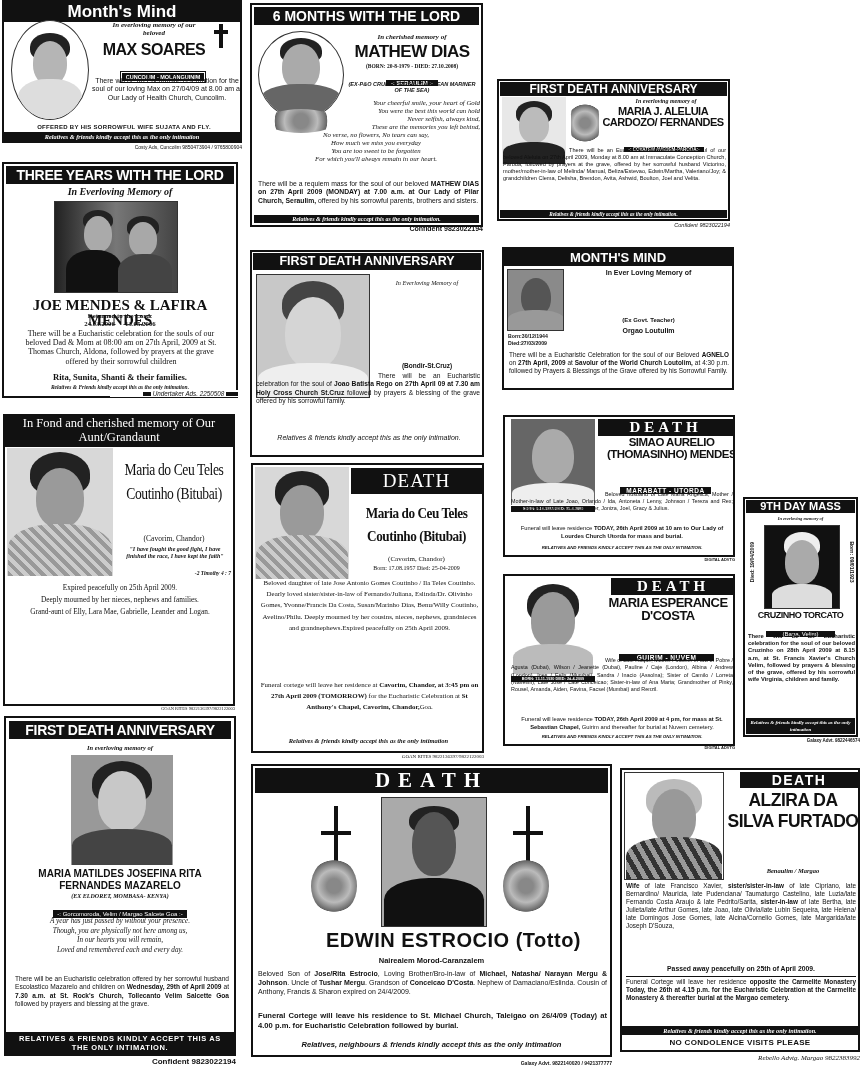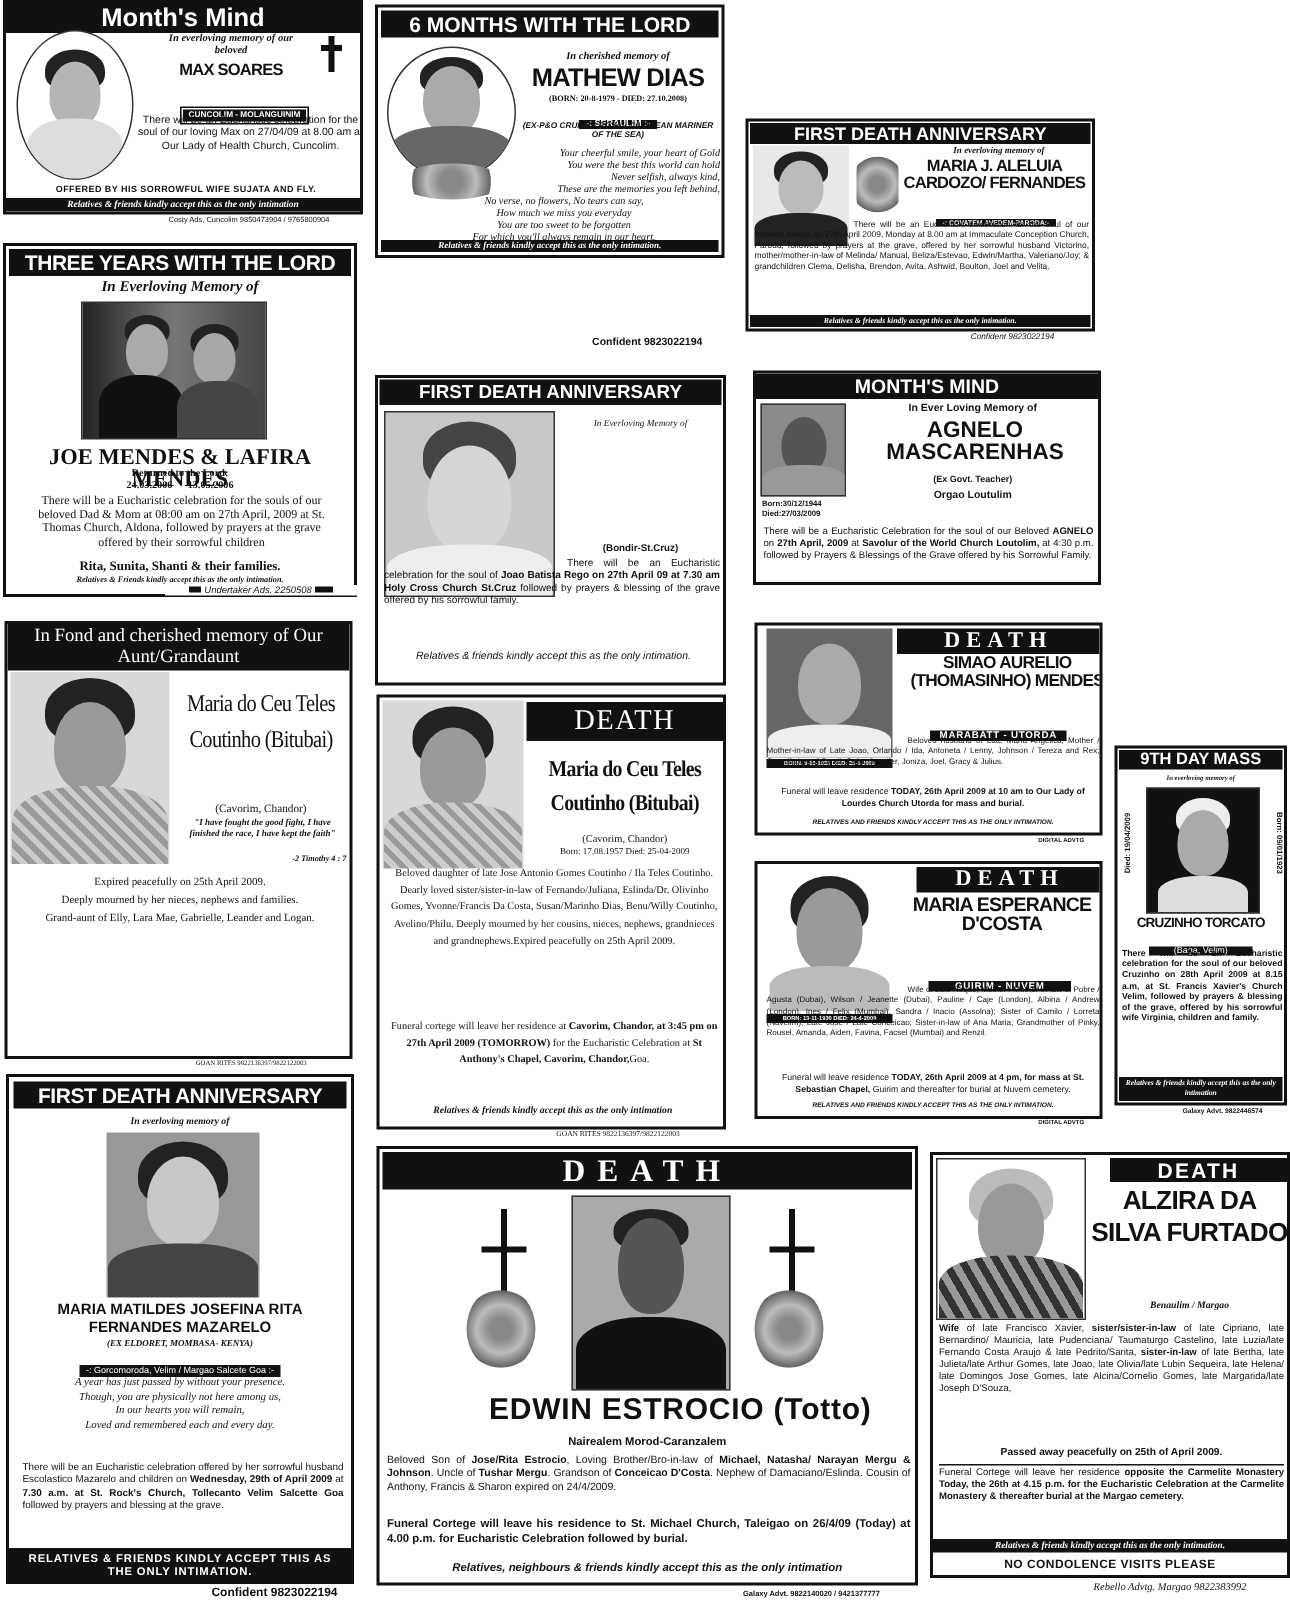--- a/index.html
+++ b/index.html
@@ -11,51 +11,51 @@
   .ital { font-style: italic; font-family: "Liberation Serif", serif; }
   .photo { position: absolute; background: linear-gradient(180deg,#bdbdbd 0%,#7a7a7a 55%,#9a9a9a 100%); border: 1px solid #333; overflow: hidden; }
   .photo .head { position: absolute; left: 50%; transform: translateX(-50%); border-radius: 50% 50% 45% 45%; background: #d9d9d9; }
   .photo .hair { position: absolute; left: 50%; transform: translateX(-50%); border-radius: 50% 50% 40% 40%; background: #222; }
   .photo .body { position: absolute; left: 50%; transform: translateX(-50%); bottom: 0; border-radius: 45% 45% 0 0; background: #3a3a3a; }
   .oval { border-radius: 50%; }
   .name { font-weight: bold; text-align: center; line-height: 1.02; font-family: "Liberation Sans", sans-serif; letter-spacing: -0.5px; }
   .blk { background: #111; color: #fff; font-weight: bold; text-align: center; display: inline-block; }
   .txt { font-size: 7.2px; line-height: 1.22; text-align: justify; }
   .ctr { text-align: center; }
-  .credit { position: absolute; font-size: 6px; text-align: center; white-space: nowrap; }
+  .credit { position: absolute; font-size: 6px; text-align: right; white-space: nowrap; }
   .foot { background: #111; color: #fff; font-weight: bold; text-align: center; font-style: italic; font-family: "Liberation Serif", serif; }
   .cross { position: absolute; }
   .cross::before { content: ""; position: absolute; left: 50%; top: 0; width: 4px; height: 100%; background: #111; transform: translateX(-50%); }
   .cross::after { content: ""; position: absolute; left: 0; top: 25%; width: 100%; height: 4px; background: #111; }
   .flower { position: absolute; border-radius: 50%; background: radial-gradient(circle,#888 20%,#bbb 45%,#666 70%,transparent 72%); }
   b { font-weight: bold; }
 </style>
 </head>
 <body>
 
 <div class="ad" style="left:2px;top:0;width:240px;height:143px;">
   <div class="hdr" style="font-size:17px;padding:1px 0 2px;">Month's Mind</div>
   <div class="photo oval" style="left:7px;top:18px;width:78px;height:100px;background:#fff;border:1px solid #333;">
     <div class="hair" style="top:12px;width:40px;height:28px;"></div>
     <div class="head" style="top:20px;width:34px;height:44px;background:#b5b5b5;"></div>
     <div class="body" style="width:64px;height:40px;background:#ddd;"></div>
   </div>
   <div class="ital ctr" style="position:absolute;left:100px;top:19px;width:100px;font-size:7px;font-weight:bold;">In everloving memory of our beloved</div>
   <div class="cross" style="left:210px;top:22px;width:14px;height:24px;"></div>
-  <div class="name" style="position:absolute;left:90px;top:40px;width:120px;font-size:11px;">MAX SOARES</div>
+  <div class="name" style="position:absolute;left:90px;top:40px;width:120px;font-size:16px;">MAX SOARES</div>
   <div style="position:absolute;left:104px;top:63px;width:110px;text-align:center;">
     <span class="blk" style="font-size:5.5px;padding:1px 4px;border:1px solid #fff;outline:1px solid #111;">CUNCOLIM - MOLANGUINIM</span>
   </div>
   <div class="ctr" style="position:absolute;left:88px;top:75px;width:150px;font-size:7px;line-height:1.2;">There will be an Eucharistic celebration for the soul of our loving Max on 27/04/09 at 8.00 am at Our Lady of Health Church, Cuncolim.</div>
   <div class="ctr" style="position:absolute;left:4px;top:122px;width:232px;font-size:6px;font-weight:bold;letter-spacing:0.3px;">OFFERED BY HIS SORROWFUL WIFE SUJATA AND FLY.</div>
   <div class="foot" style="position:absolute;left:0;bottom:0;width:100%;font-size:6.3px;padding:1px 0;">Relatives &amp; friends kindly accept this as the only intimation</div>
 </div>
 <div class="credit" style="left:90px;top:144px;width:152px;font-size:5px;">Costy Ads, Cuncolim 9850473904 / 9765800904</div>
 
-<div class="ad" style="left:250px;top:3px;width:233px;height:169px;">
+<div class="ad" style="left:250px;top:3px;width:233px;height:224px;">
   <div class="hdr" style="font-size:14px;padding:2px 0;margin:2px;">6 MONTHS WITH THE LORD</div>
   <div class="photo oval" style="left:6px;top:26px;width:86px;height:88px;background:#fff;">
     <div class="hair" style="top:6px;width:42px;height:26px;"></div>
     <div class="head" style="top:12px;width:38px;height:46px;background:#aaa;"></div>
     <div class="body" style="width:82px;height:34px;background:#666;"></div>
   </div>
   <div class="flower" style="left:14px;top:104px;width:70px;height:24px;"></div>
   <div class="ital ctr" style="position:absolute;left:95px;top:28px;width:130px;font-size:7px;font-weight:bold;">In cherished memory of</div>
   <div class="name" style="position:absolute;left:92px;top:38px;width:136px;font-size:17px;">MATHEW DIAS</div>
   <div class="serif ctr" style="position:absolute;left:95px;top:58px;width:130px;font-size:5.5px;font-weight:bold;">(BORN: 20-8-1979 - DIED: 27.10.2008)</div>
@@ -139,21 +139,20 @@
 
 <div class="ad" style="left:502px;top:247px;width:232px;height:143px;">
   <div class="hdr" style="font-size:13px;padding:2px 0;">MONTH'S MIND</div>
   <div class="photo" style="left:3px;top:20px;width:57px;height:62px;background:#8a8a8a;">
     <div class="head" style="top:8px;width:30px;height:38px;background:#555;"></div>
     <div class="body" style="width:56px;height:20px;background:#999;"></div>
   </div>
   <div style="position:absolute;left:4px;top:84px;font-size:5.2px;font-weight:bold;">Born:30/12/1944</div>
   <div style="position:absolute;left:4px;top:91px;font-size:5.2px;font-weight:bold;">Died:27/03/2009</div>
   <div class="ctr" style="position:absolute;left:62px;top:20px;width:165px;font-size:7px;font-weight:bold;">In Ever Loving Memory of</div>
-  <div class="name" style="position:absolute;left:62px;top:30px;width:168px;font-size:15px;letter-spacing:0;">AGNELO MASCARENHAS</div>
   <div class="ctr" style="position:absolute;left:62px;top:68px;width:165px;font-size:6px;font-weight:bold;">(Ex Govt. Teacher)</div>
   <div class="ctr" style="position:absolute;left:62px;top:78px;width:165px;font-size:7px;font-weight:bold;">Orgao Loutulim</div>
   <div class="txt" style="position:absolute;left:5px;top:102px;width:220px;font-size:6.4px;line-height:1.25;">
     <span>There will be a Eucharistic Celebration for the soul of our Beloved </span><b>AGNELO</b><span> on </span><b>27th April, 2009</b><span> at </span><b>Savolur of the World Church Loutolim,</b><span> at 4:30 p.m. followed by Prayers &amp; Blessings of the Grave offered by his Sorrowful Family.</span>
   </div>
 </div>
 
 <div class="ad" style="left:3px;top:414px;width:232px;height:292px;">
   <div class="hdr serif" style="font-size:12.5px;font-weight:normal;padding:1px 4px 2px;line-height:1.1;font-family:'Liberation Serif',serif;">In Fond and cherished memory of Our Aunt/Grandaunt</div>
   <div class="photo" style="left:2px;top:32px;width:106px;height:128px;background:#d8d8d8;border:none;">

